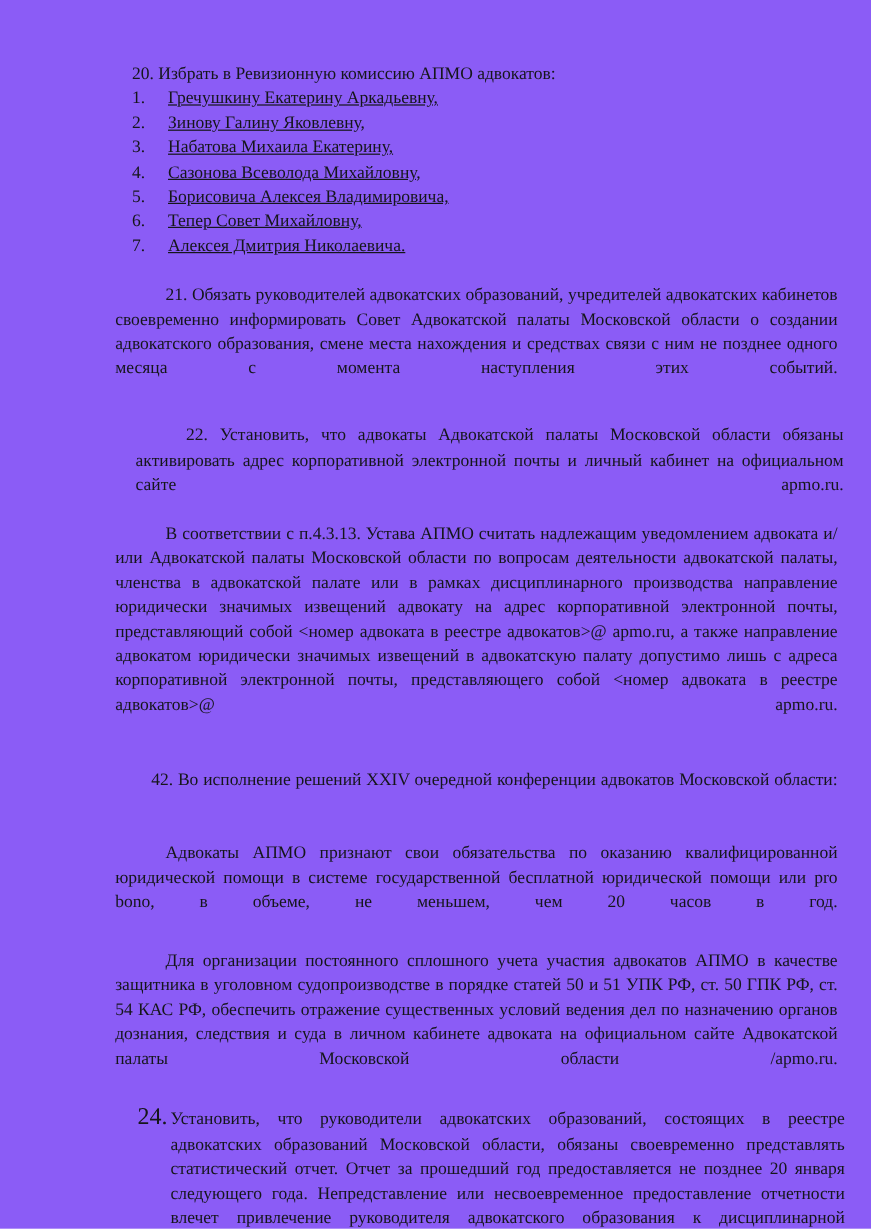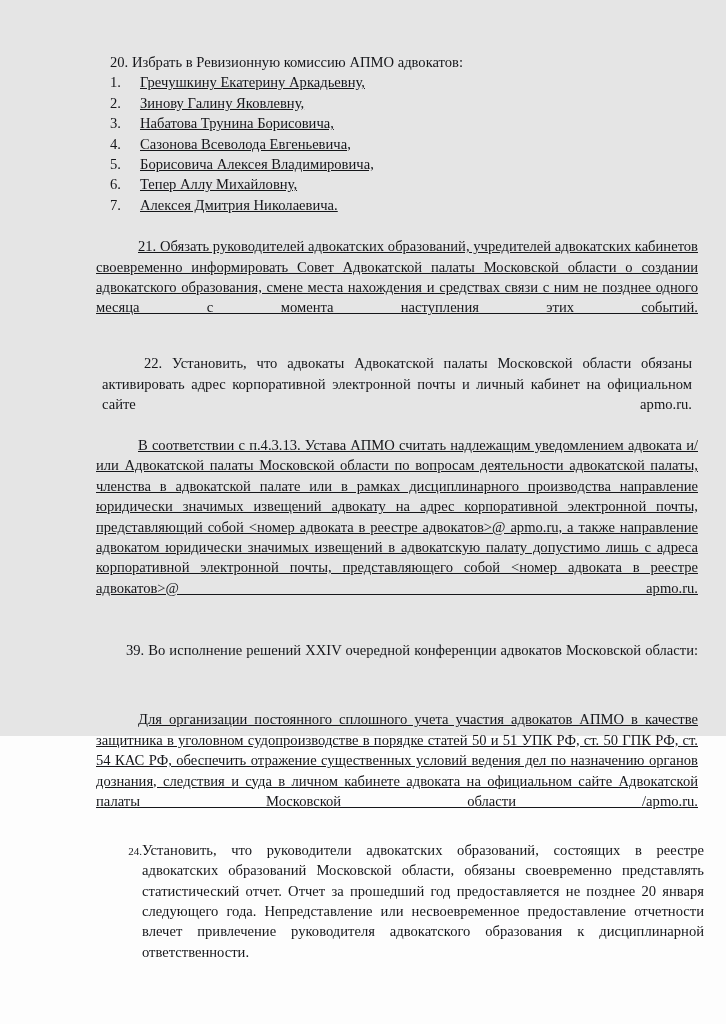--- a/index.html
+++ b/index.html
@@ -12,24 +12,24 @@
     height: 1024px;
     background: #fdfdfd;
     font-family: "Liberation Serif", "DejaVu Serif", serif;
     color: #15161a;
     overflow: hidden;
   }
 
   .page {
     position: relative;
     width: 726px;
-    height: 736px;
+    height: 1024px;
     box-sizing: border-box;
     padding: 0;
-    background: #e5e5e5;
+    background: #8b5cf6;
   }
 
   .content {
     position: absolute;
     left: 96px;
     top: 52px;
     width: 606px;
   }
 
   
@@ -78,45 +78,44 @@
 
   
   .gap-lg { height: 21px; }
   .gap-md { height: 15px; }
   .gap-sm { height: 8px; }
 
   
   .p-ind {
     text-indent: 42px;
     width: 602px;
-    text-decoration: underline;
   }
   .p-ind-sm {
     text-indent: 30px;
     width: 602px;
   }
   .p-narrow {
     width: 590px;
-    margin-left: 6px;
+    margin-left: 17px;
     text-indent: 42px;
   }
 
   
   .clause {
     display: flex;
     align-items: baseline;
     width: 592px;
     margin-left: 16px;
   }
   .clause .cnum {
     flex: 0 0 30px;
     width: 30px;
-    font-size: 11px;
-    line-height: 20.4px;
-    text-align: right;
+    font-size: 20px;
+    line-height: 20.4px;
+    text-align: center;
   }
   .clause .cbody {
     flex: 1 1 auto;
     font-size: 14.6px;
     line-height: 20.4px;
     text-align: justify;
     text-justify: inter-word;
   }
 
   
@@ -140,57 +139,58 @@
         <li>
           <span class="num">1.</span>
           <span class="nm">Гречушкину Екатерину Аркадьевну,</span>
         </li>
         <li>
           <span class="num">2.</span>
           <span class="nm">Зинову Галину Яковлевну,</span>
         </li>
         <li>
           <span class="num">3.</span>
-          <span class="nm">Набатова Трунина Борисовича,</span>
+          <span class="nm">Набатова Михаила Екатерину,</span>
         </li>
         <li>
           <span class="num">4.</span>
-          <span class="nm">Сазонова Всеволода Евгеньевича,</span>
+          <span class="nm">Сазонова Всеволода Михайловну,</span>
         </li>
         <li>
           <span class="num">5.</span>
           <span class="nm">Борисовича Алексея Владимировича,</span>
         </li>
         <li>
           <span class="num">6.</span>
-          <span class="nm">Тепер Аллу Михайловну,</span>
+          <span class="nm">Тепер Совет Михайловну,</span>
         </li>
         <li>
           <span class="num">7.</span>
           <span class="nm">Алексея Дмитрия Николаевича.</span>
         </li>
       </ol>
     </div>
 
     <div class="gap-lg"></div>
 
     <p class="blk p-ind">21.   Обязать руководителей адвокатских образований, учредителей адвокатских кабинетов своевременно информировать Совет Адвокатской палаты Московской области о создании адвокатского образования, смене места нахождения и средствах связи с ним не позднее одного месяца с момента наступления этих событий.</p>
 
     <div class="gap-md"></div>
 
     <p class="blk p-narrow">22. Установить, что адвокаты Адвокатской палаты Московской области обязаны активировать адрес корпоративной электронной почты и личный кабинет на официальном сайте apmo.ru.</p>
 
     <p class="blk p-ind">В соответствии с п.4.3.13. Устава АПМО считать надлежащим уведомлением адвоката и/или Адвокатской палаты Московской области по вопросам деятельности адвокатской палаты, членства в адвокатской палате или в рамках дисциплинарного производства направление юридически значимых извещений адвокату на адрес корпоративной электронной почты, представляющий собой &lt;номер адвоката в реестре адвокатов&gt;@ apmo.ru, а также направление адвокатом юридически значимых извещений в адвокатскую палату допустимо лишь с адреса корпоративной электронной почты, представляющего собой &lt;номер адвоката в реестре адвокатов&gt;@ apmo.ru.</p>
 
     <div class="gap-lg"></div>
 
-    <p class="blk p-ind-sm">39.  Во исполнение решений XXIV очередной конференции адвокатов Московской области:</p>
+    <p class="blk p-ind-sm">42.  Во исполнение решений XXIV очередной конференции адвокатов Московской области:</p>
 
     <div class="gap-lg"></div>
 
+    <p class="blk p-ind">Адвокаты АПМО признают свои обязательства по оказанию квалифицированной юридической помощи в системе государственной бесплатной юридической помощи или pro bono, в объеме, не меньшем, чем 20 часов в год.</p>
 
     <div class="gap-sm"></div>
 
     <p class="blk p-ind">Для организации постоянного сплошного  учета участия адвокатов АПМО в качестве защитника в уголовном судопроизводстве в порядке статей 50 и 51 УПК РФ, ст. 50 ГПК РФ, ст. 54 КАС РФ, обеспечить отражение существенных условий ведения дел по назначению органов дознания, следствия и суда в личном кабинете адвоката на официальном сайте Адвокатской палаты Московской области /apmo.ru.</p>
 
     <div class="gap-sm"></div>
 
     <div class="clause">
       <span class="cnum">24.</span>
       <span class="cbody">Установить, что руководители адвокатских образований, состоящих в реестре адвокатских образований Московской области, обязаны своевременно представлять статистический отчет. Отчет за прошедший год предоставляется не позднее 20 января следующего года. Непредставление или несвоевременное предоставление отчетности влечет привлечение руководителя адвокатского образования к дисциплинарной ответственности.</span>

